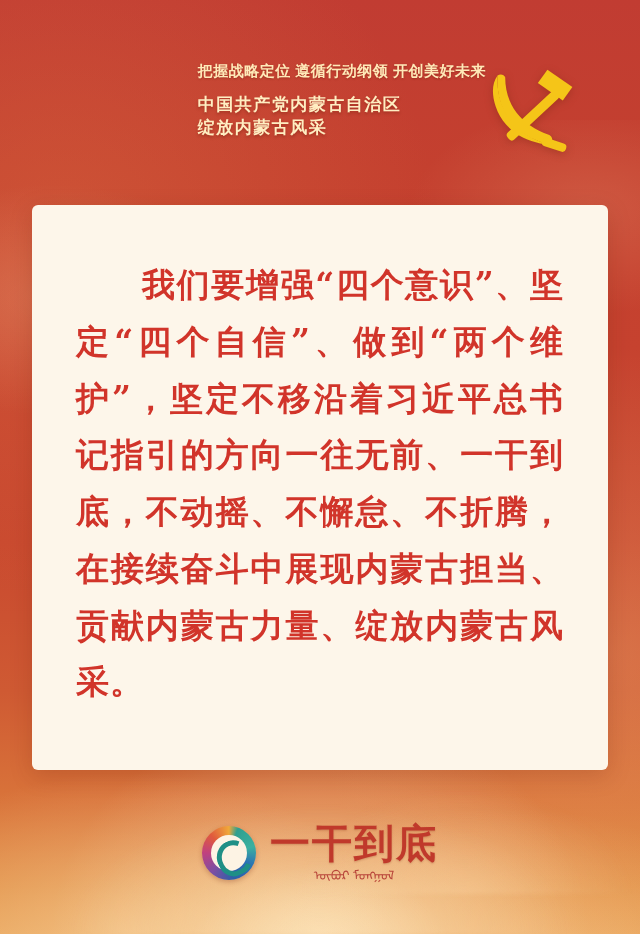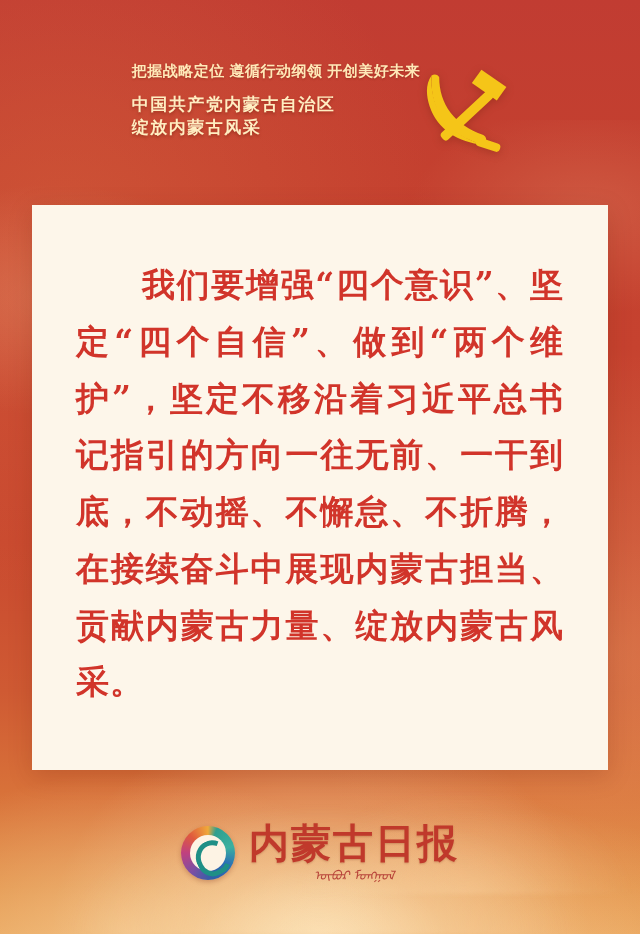--- a/index.html
+++ b/index.html
@@ -60,21 +60,21 @@
   }
 
   
   .header {
     position: absolute;
     top: 58px;
     left: 66px;
     right: 40px;
     display: flex;
     align-items: flex-start;
-    justify-content: center;
+    justify-content: flex-end;
   }
   .head-text { padding-top: 4px; }
   .kicker {
     font-size: 15px;
     letter-spacing: 0.5px;
     color: #ffe9b8;
     font-weight: bold;
     text-shadow: 0 1px 2px rgba(120,30,15,0.45);
     white-space: nowrap;
   }
@@ -99,21 +99,21 @@
   }
 
   
   .card {
     position: absolute;
     top: 205px;
     left: 32px;
     width: 576px;
     height: 565px;
     background: #fdf6ea;
-    border-radius: 0;
+    border-radius: 6px;
     box-shadow: 0 6px 22px rgba(120,35,15,0.22);
   }
   .quote {
     padding: 52px 44px 0 44px;
     color: #d1342a;
     font-family: "DejaVu Serif", "Liberation Serif", serif;
     font-size: 33px;
     font-weight: bold;
     line-height: 1.72;
     letter-spacing: 1px;
@@ -168,21 +168,20 @@
     color: #c0392b;
     font-family: "DejaVu Serif", "Liberation Serif", serif;
     text-shadow: 0 1px 2px rgba(120,35,15,0.25);
   }
   .logo-sub {
     margin-top: 6px;
     font-size: 13px;
     letter-spacing: 1px;
     color: #b8453a;
     text-align: center;
-    font-style: italic;
   }
 </style>
 </head>
 <body>
 
 <div class="poster">
 
   <div class="texture tex-1"></div>
   <div class="texture tex-2"></div>
   <div class="ridge"></div>
@@ -214,18 +213,18 @@
     </div>
   </div>
 
   <div class="card">
     <div class="quote">我们要增强“四个意识”、坚定“四个自信”、做到“两个维护”，坚定不移沿着习近平总书记指引的方向一往无前、一干到底，不动摇、不懈怠、不折腾，在接续奋斗中展现内蒙古担当、贡献内蒙古力量、绽放内蒙古风采。</div>
   </div>
 
   <div class="footer">
     <div class="logo-mark"></div>
     <div class="logo-text">
-      <div class="logo-cn">内蒙古日报</div>
+      <div class="logo-cn">一干到底</div>
       <div class="logo-sub">ᠥᠪᠥᠷ ᠮᠣᠩᠭᠣᠯ</div>
     </div>
   </div>
 
 </div>
 
 </body></html>

